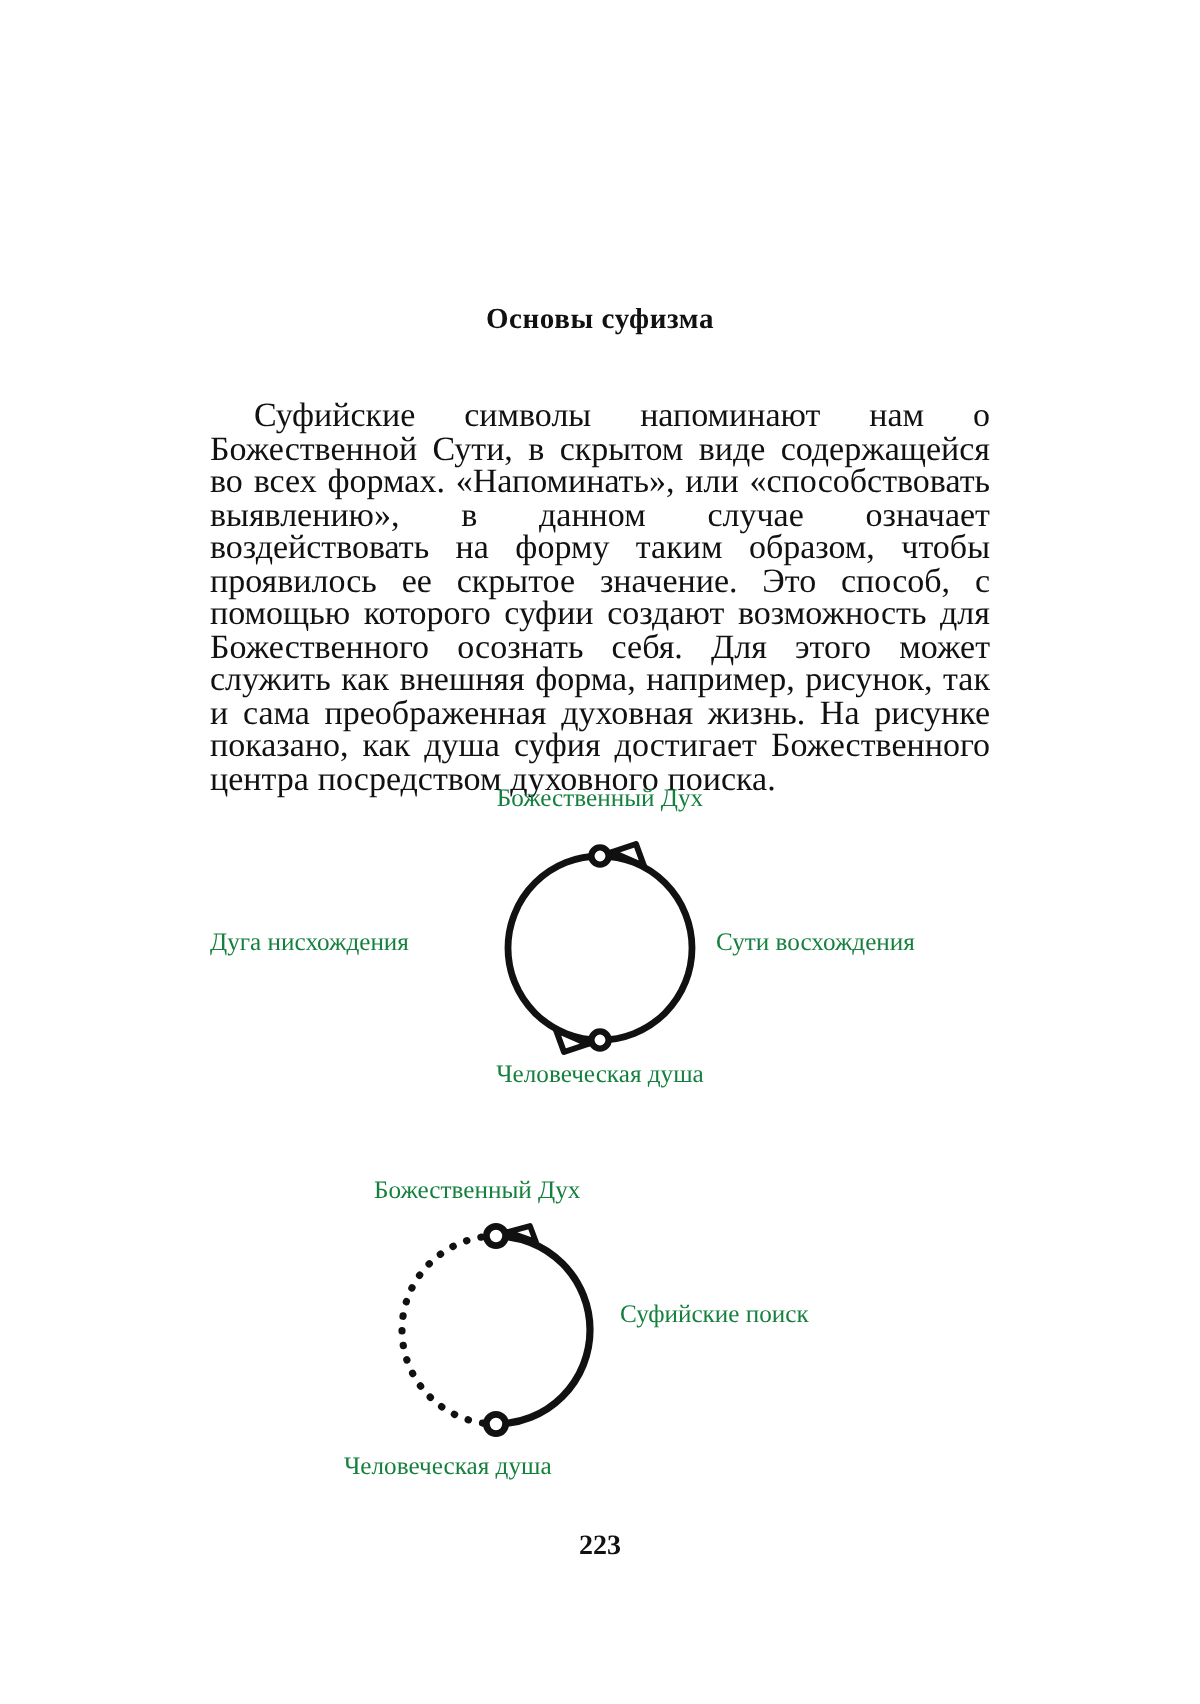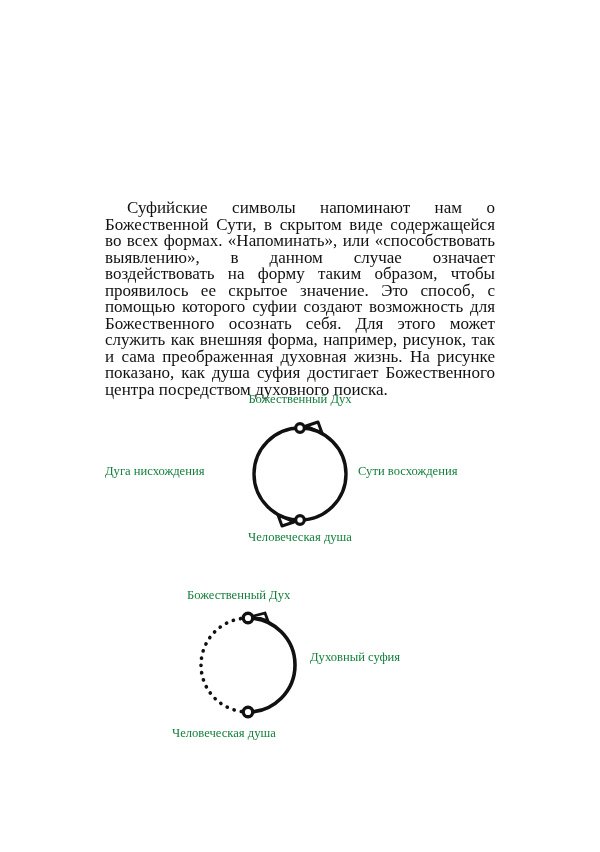--- a/index.html
+++ b/index.html
@@ -84,20 +84,21 @@
     text-align: center;
     font-size: 14px;
     font-weight: bold;
   }
 </style>
 </head>
 <body>
 
 <div class="page">
 
+  <div class="doc-title">Основы суфизма</div>
 
   <div class="body-text">Суфийские символы напоминают нам о Божественной Сути, в скрытом виде содержащейся во всех формах. «Напоминать», или «способствовать выявлению», в данном случае означает воздействовать на форму таким образом, чтобы проявилось ее скрытое значение. Это способ, с помощью которого суфии создают возможность для Божественного осознать себя. Для этого может служить как внешняя форма, например, рисунок, так и сама преображенная духовная жизнь. На рисунке показано, как душа суфия достигает Божественного центра посредством духовного поиска.</div>
 
   <div class="figure fig1">
 
     <svg class="fig-svg" width="600" height="165" viewBox="0 0 600 165">
 
       <path d="M 300 36 A 46 46 0 0 0 300 128" fill="none" stroke="#111111" stroke-width="3.4" stroke-linecap="round"></path>
 
       <path d="M 300 36 A 46 46 0 0 1 300 128" fill="none" stroke="#111111" stroke-width="3.4" stroke-linecap="round"></path>
@@ -126,18 +127,19 @@
       <path d="M 248 30 A 47 47 0 0 1 248 124" fill="none" stroke="#111111" stroke-width="3.6" stroke-linecap="round"></path>
 
       <path d="M 254 28 L 268 33 M 254 28 L 265 25 M 265 25 L 268 33" fill="none" stroke="#111111" stroke-width="2.8" stroke-linecap="round" stroke-linejoin="round"></path>
 
       <circle cx="248" cy="30" r="4.8" fill="#ffffff" stroke="#111111" stroke-width="3.4"></circle>
 
       <circle cx="248" cy="124" r="4.8" fill="#ffffff" stroke="#111111" stroke-width="3.4"></circle>
     </svg>
 
     <div class="fig-label f2-top">Божественный Дух</div>
-    <div class="fig-label f2-right">Духовный суфия</div>
+    <div class="fig-label f2-right">Суфийские поиск</div>
     <div class="fig-label f2-bottom">Человеческая душа</div>
   </div>
 
+  <div class="page-number">223</div>
 
 </div>
 
 </body></html>

